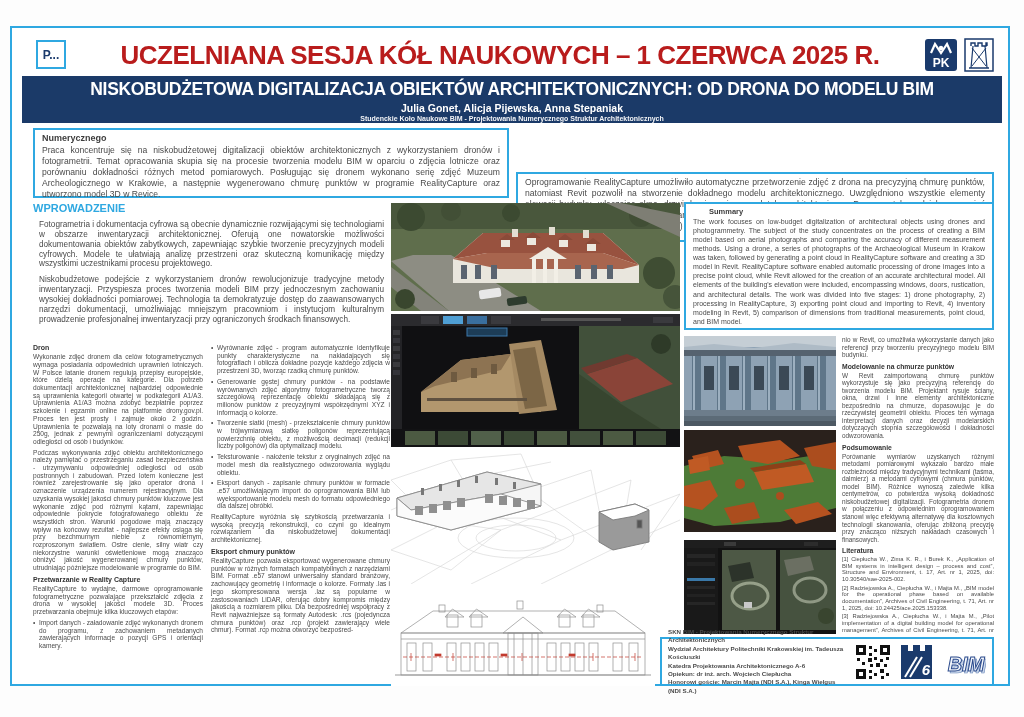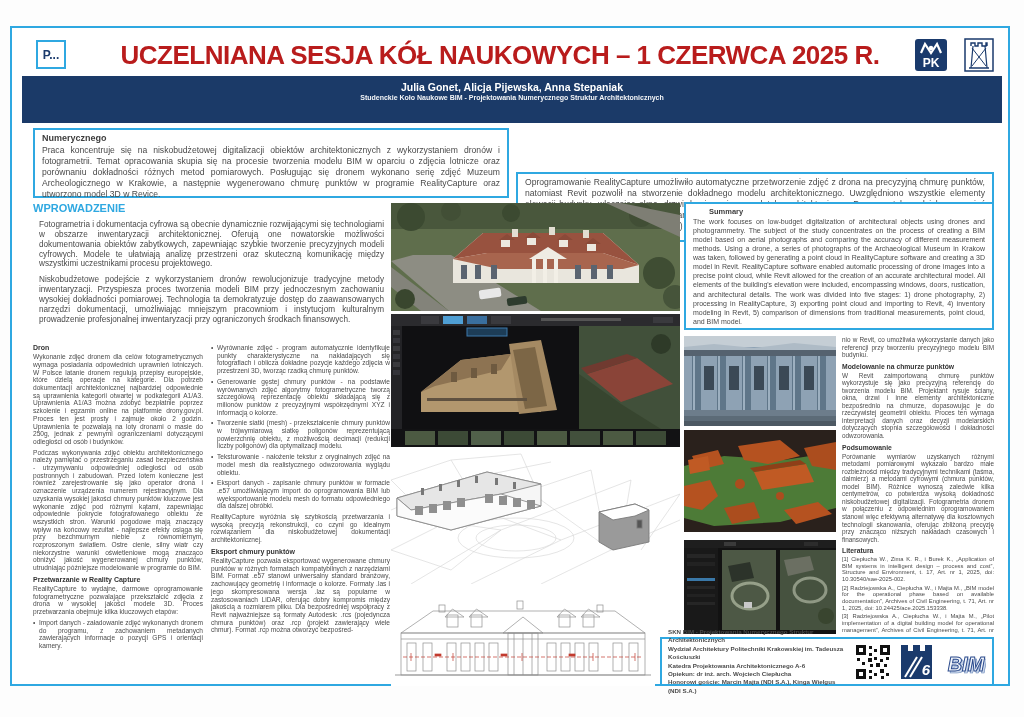--- a/index.html
+++ b/index.html
@@ -7,21 +7,21 @@
         font-family:"Liberation Sans",sans-serif;color:#474747;}
   .outer-border{position:absolute;left:10px;top:26px;width:1000px;height:660px;
         border:2px solid #2fa8e1;background:#ffffff;box-sizing:border-box;}
 
   
   .p-box{position:absolute;left:36px;top:40px;width:30px;height:29px;border:2px solid #2fa8e1;
         box-sizing:border-box;display:flex;align-items:center;justify-content:center;
         color:#1a3a6c;font-weight:bold;font-size:12px;}
   .session-title{position:absolute;left:120px;top:40px;width:760px;text-align:center;
         color:#b91c1c;font-size:26px;font-weight:bold;letter-spacing:-0.5px;white-space:nowrap;}
-  .hdr-logos{position:absolute;right:30px;top:38px;display:flex;gap:16px;align-items:center;}
+  .hdr-logos{position:absolute;right:30px;top:38px;display:flex;gap:6px;align-items:center;}
 
   
   .banner{position:absolute;left:22px;top:76px;width:980px;height:47px;background:#1b3a68;
         color:#ffffff;text-align:center;box-sizing:border-box;padding-top:3px;}
   .banner-title{font-size:17.5px;font-weight:bold;letter-spacing:-0.3px;white-space:nowrap;}
   .banner-authors{font-size:10.5px;font-weight:bold;margin-top:2px;}
   .banner-affil{font-size:7px;font-weight:bold;margin-top:1px;opacity:.95;}
 
   
   .abs-box{position:absolute;border:2px solid #2fa8e1;box-sizing:border-box;background:#fff;
@@ -92,20 +92,21 @@
       <polyline points="7,8 7,5 11,5 11,8 14,8 14,5 18,5 18,8 22,8 22,5 23,5 23,8" fill="none" stroke="#1a3a6c" stroke-width="1.4"></polyline>
       <line x1="9" y1="8" x2="7" y2="30" stroke="#1a3a6c" stroke-width="1.2"></line>
       <line x1="21" y1="8" x2="23" y2="30" stroke="#1a3a6c" stroke-width="1.2"></line>
       <line x1="8" y1="28" x2="22" y2="10" stroke="#1a3a6c" stroke-width="1"></line>
       <line x1="22" y1="28" x2="8" y2="10" stroke="#1a3a6c" stroke-width="1"></line>
       <line x1="5" y1="30" x2="25" y2="30" stroke="#1a3a6c" stroke-width="1.5"></line>
     </svg>
   </div>
 
   <div class="banner">
+    <div class="banner-title">NISKOBUDŻETOWA DIGITALIZACJA OBIEKTÓW ARCHITEKTONICZNYCH: OD DRONA DO MODELU BIM</div>
     <div class="banner-authors">Julia Gonet, Alicja Pijewska, Anna Stepaniak</div>
     <div class="banner-affil">Studenckie Koło Naukowe BIM - Projektowania Numerycznego Struktur Architektonicznych</div>
   </div>
 
   <div class="abs-box abs-left">
     <span class="abs-head">Numerycznego</span><br>
     <span>Praca koncentruje się na niskobudżetowej digitalizacji obiektów architektonicznych z wykorzystaniem dronów i fotogrametrii. Temat opracowania skupia się na procesie tworzenia modelu BIM w oparciu o zdjęcia lotnicze oraz porównaniu dokładności różnych metod pomiarowych. Posługując się dronem wykonano serię zdjęć Muzeum Archeologicznego w Krakowie, a następnie wygenerowano chmurę punktów w programie RealityCapture oraz utworzono model 3D w Revice.</span>
   </div>
   <div class="abs-box abs-right">
     <span>Oprogramowanie RealityCapture umożliwiło automatyczne przetworzenie zdjęć z drona na precyzyjną chmurę punktów, natomiast Revit pozwolił na stworzenie dokładnego modelu architektonicznego. Uwzględniono wszystkie elementy elewacji budynku, włączając okna, drzwi, boniowania oraz detale architektoniczne. Praca została podzielona na pięć etapów: 1) zdjęcia z drona, 2) przetwarzanie w RealityCapture, 3) eksport chmury punktów i import do Revita, 4) modelowanie inwentaryzacji w Revit, 5) porównanie wymiarów z pomiarów tradycyjnych, z chmury punktów oraz z modelu BIM.</span>

